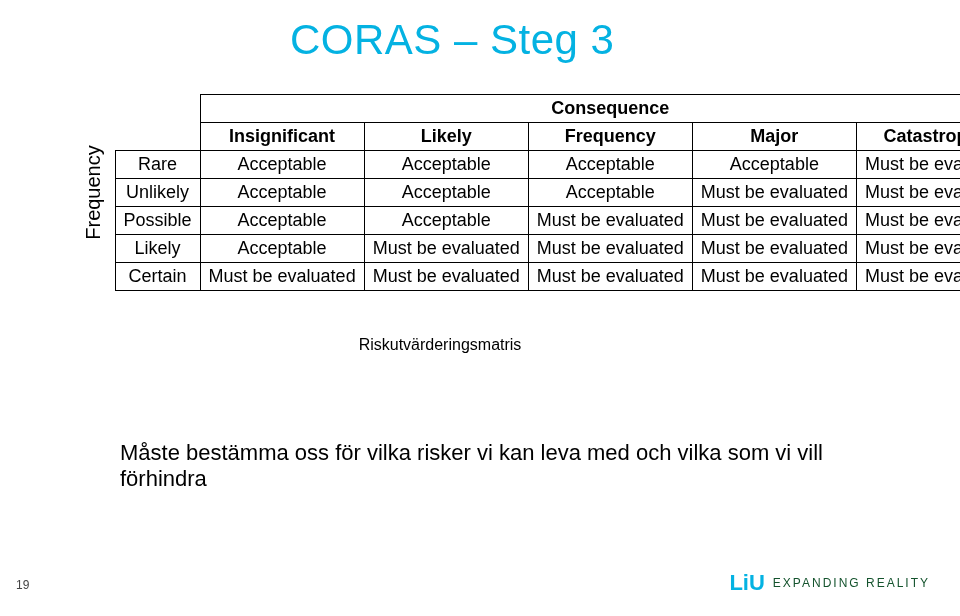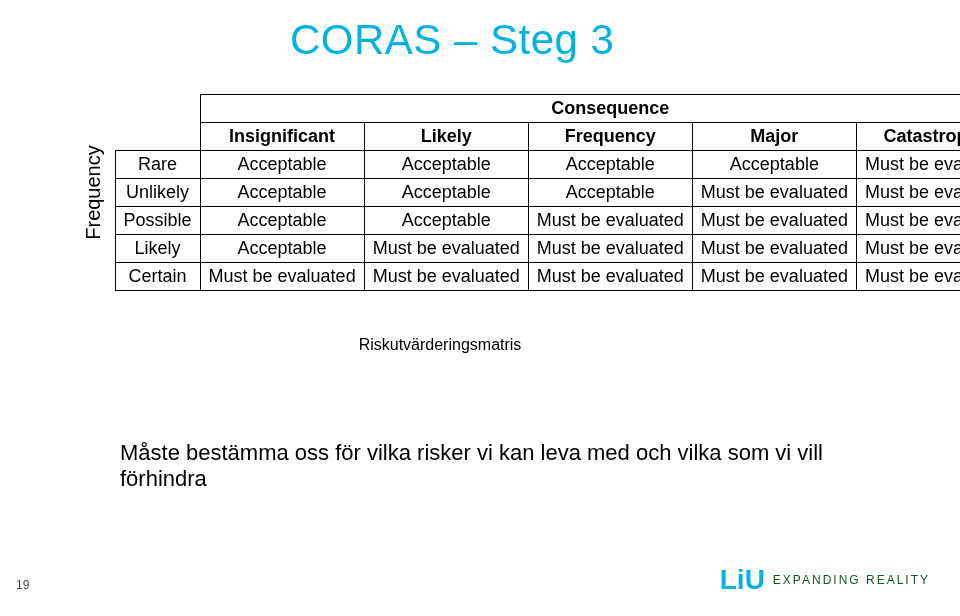--- a/index.html
+++ b/index.html
@@ -101,21 +101,21 @@
   .logo {
     position: absolute;
     right: 30px;
     bottom: 20px;
     display: flex;
     align-items: center;
     gap: 8px;
   }
   .logo .liu {
     font-weight: bold;
-    font-size: 28px;
+    font-size: 22px;
     color: #04b2e2;
     text-align: center;
   }
   .logo .tag {
     font-size: 12px;
     letter-spacing: 2px;
     color: #14532d;
   }
 </style>
 </head>

